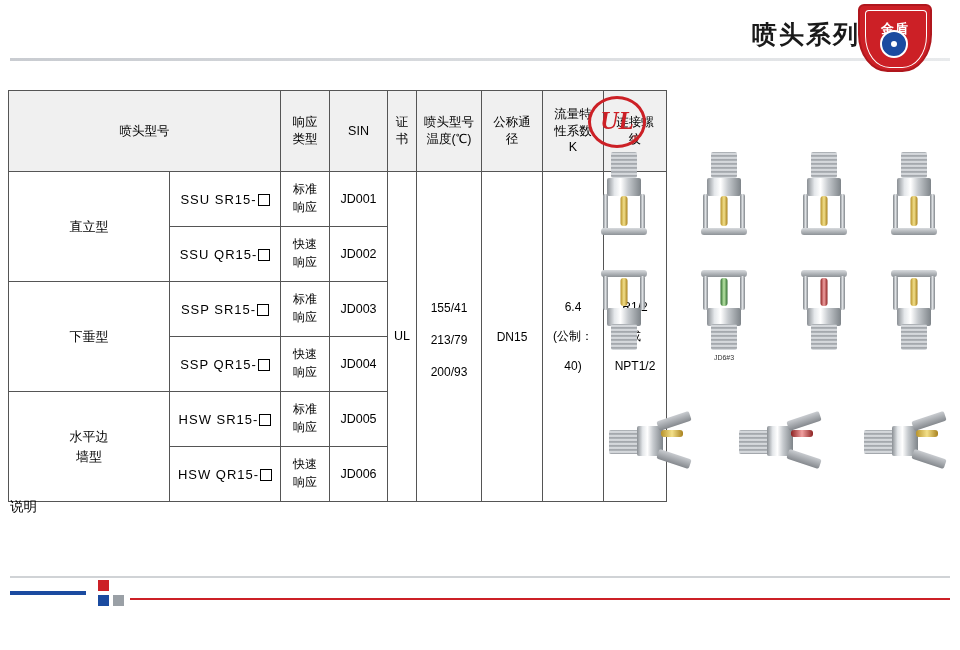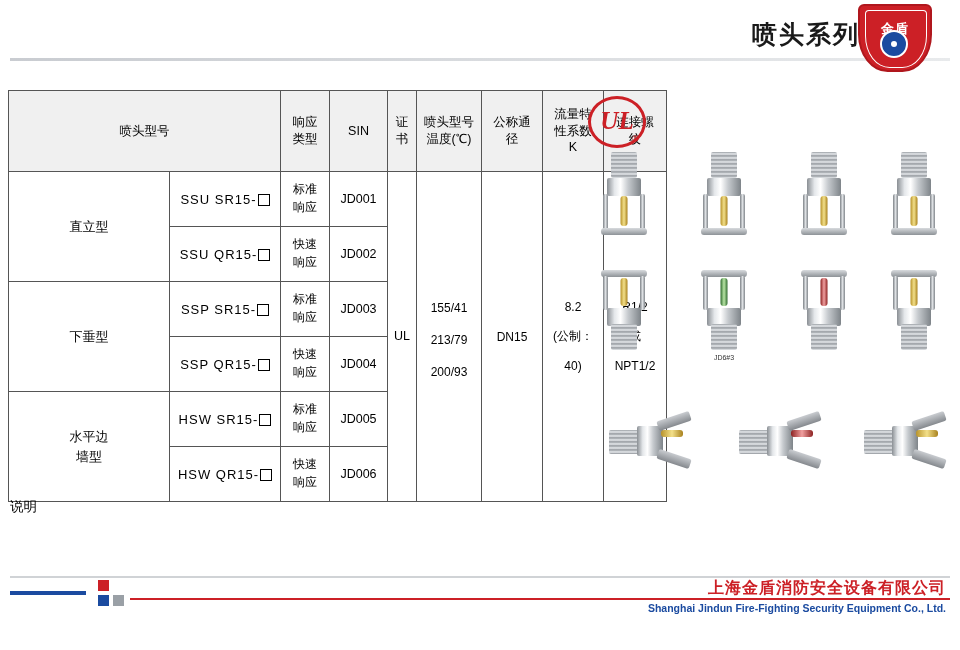--- a/index.html
+++ b/index.html
@@ -415,21 +415,21 @@
       <td rowspan="6" class="col-temp">
         <div style="height:6px"></div>
         <div>155/41</div>
         <div style="height:18px"></div>
         <div>213/79</div>
         <div style="height:18px"></div>
         <div>200/93</div>
       </td>
       <td rowspan="6" class="col-dia">DN15</td>
       <td rowspan="6" class="col-k">
-        <div>8.2</div>
+        <div>6.4</div>
         <div style="height:14px"></div>
         <div>(公制：</div>
         <div style="height:14px"></div>
         <div>40)</div>
       </td>
       <td rowspan="6" class="col-thread">
         <div>R1/2</div>
         <div style="height:14px"></div>
         <div>或</div>
         <div style="height:14px"></div>
@@ -606,15 +606,13 @@
   </div>
 </div>
 
 <div class="footer">
   <div class="footer-rule-top"></div>
   <div class="footer-bar-blue"></div>
   <div class="footer-sq-red"></div>
   <div class="footer-sq-blue"></div>
   <div class="footer-sq-grey"></div>
   <div class="footer-rule-red"></div>
-  <div class="footer-company-cn">上海金盾消防安全设备有限公司</div>
-  <div class="footer-company-en">Shanghai Jindun Fire-Fighting Security Equipment Co., Ltd.</div>
 </div>
 
 </body></html>

